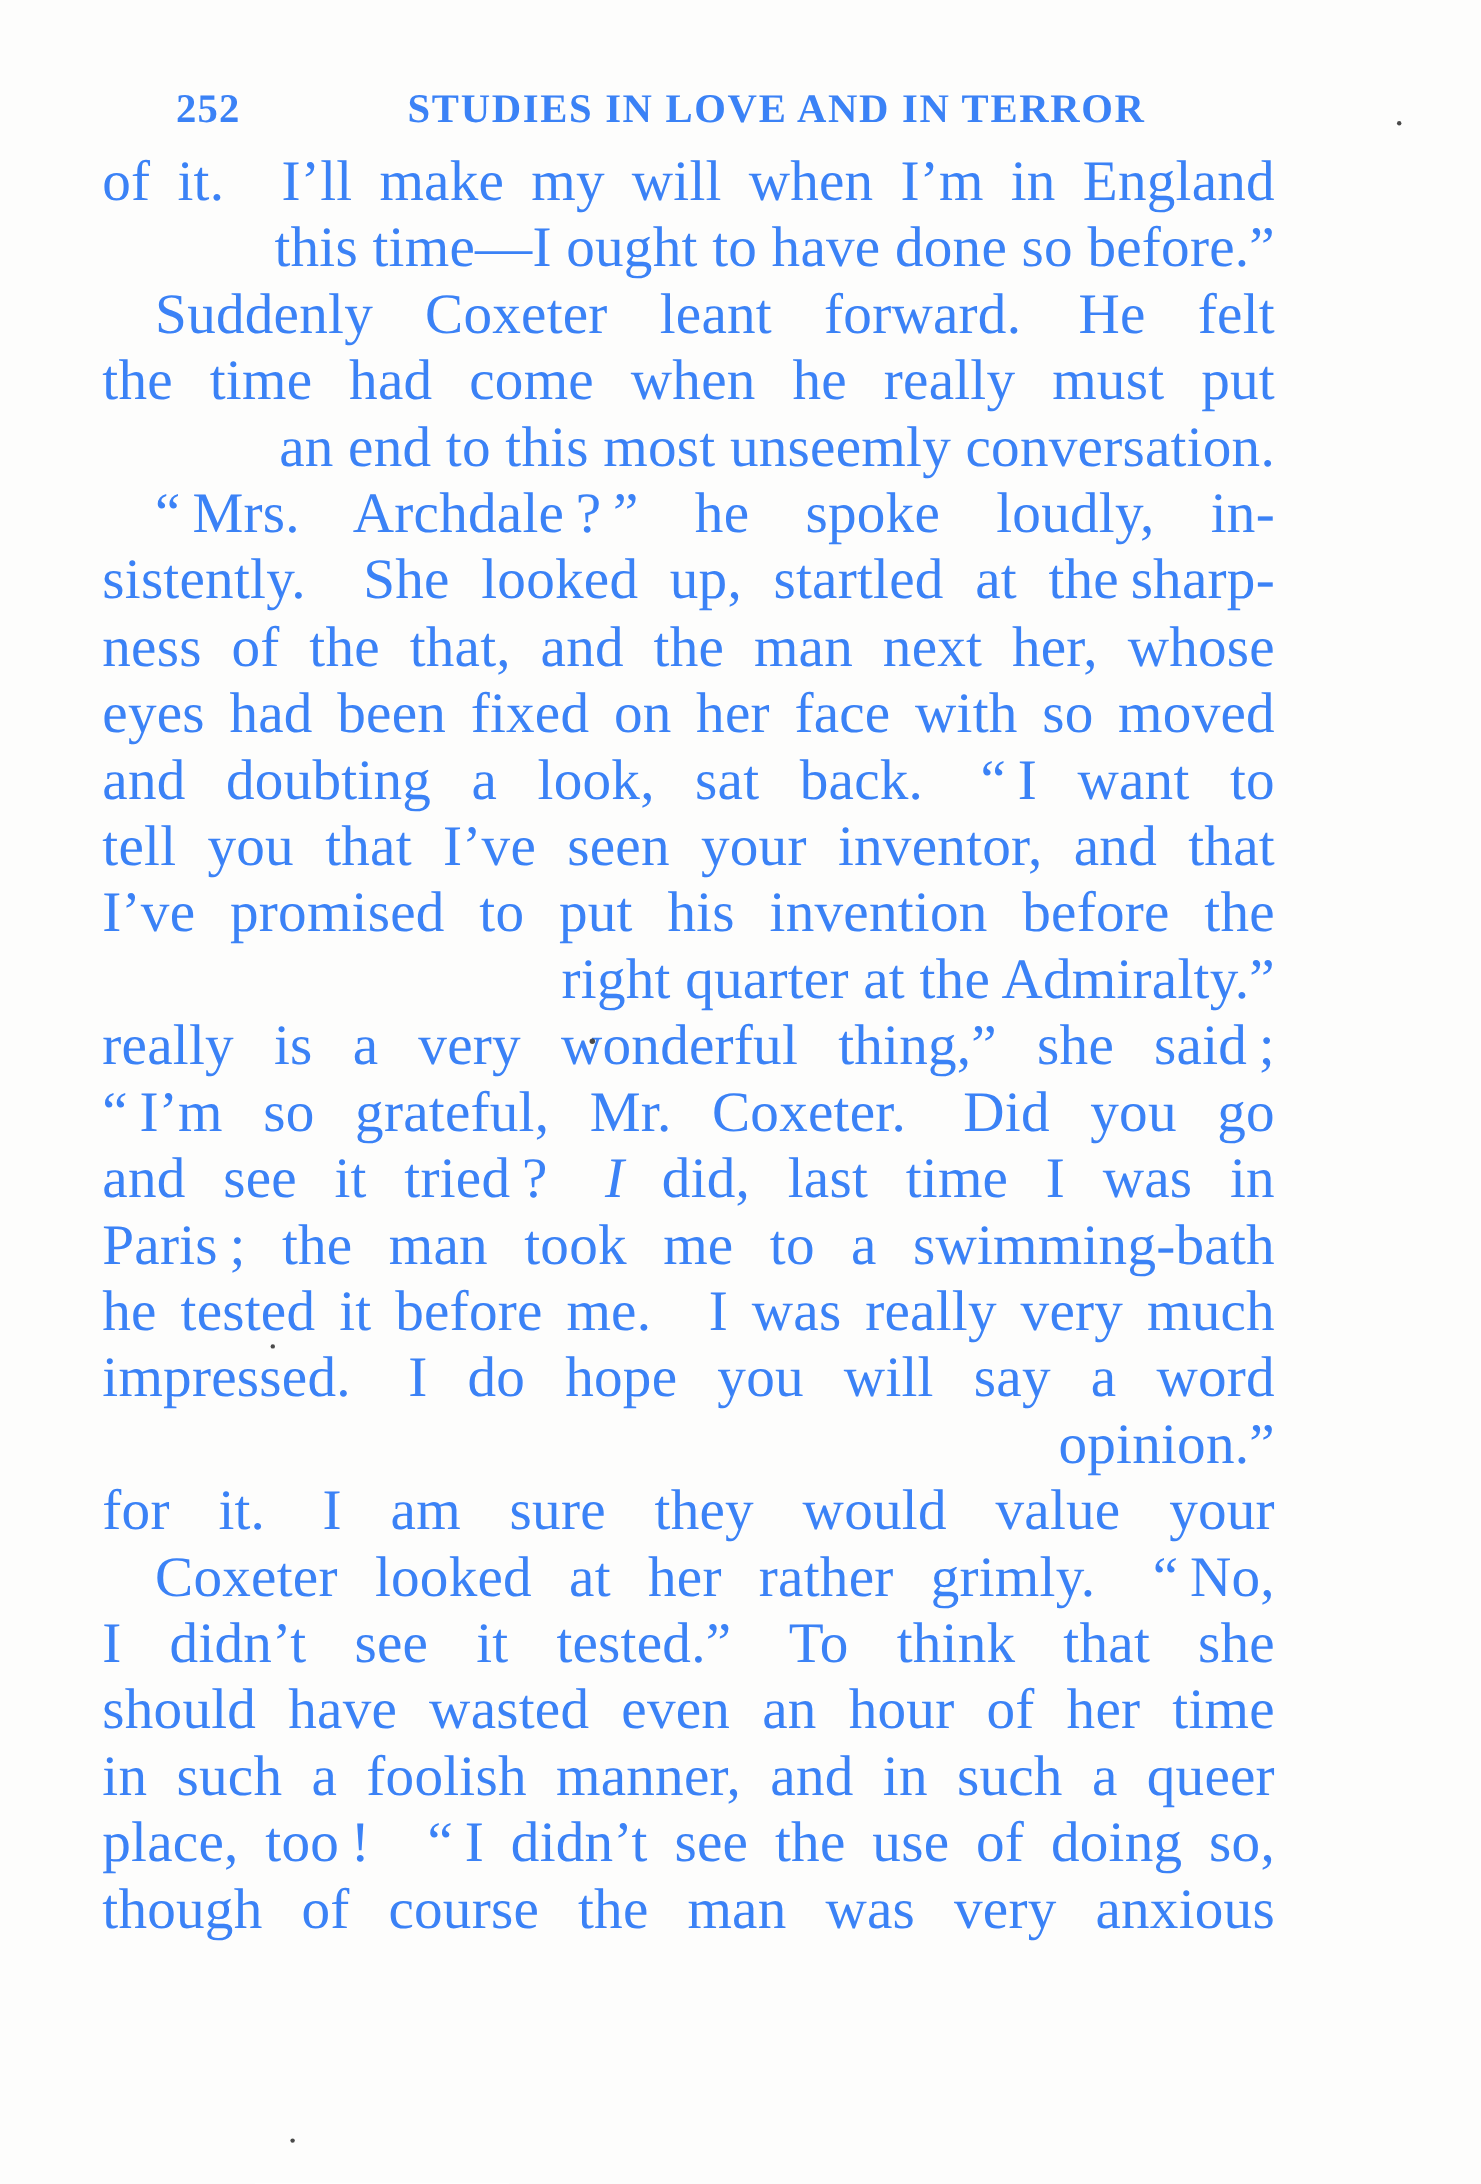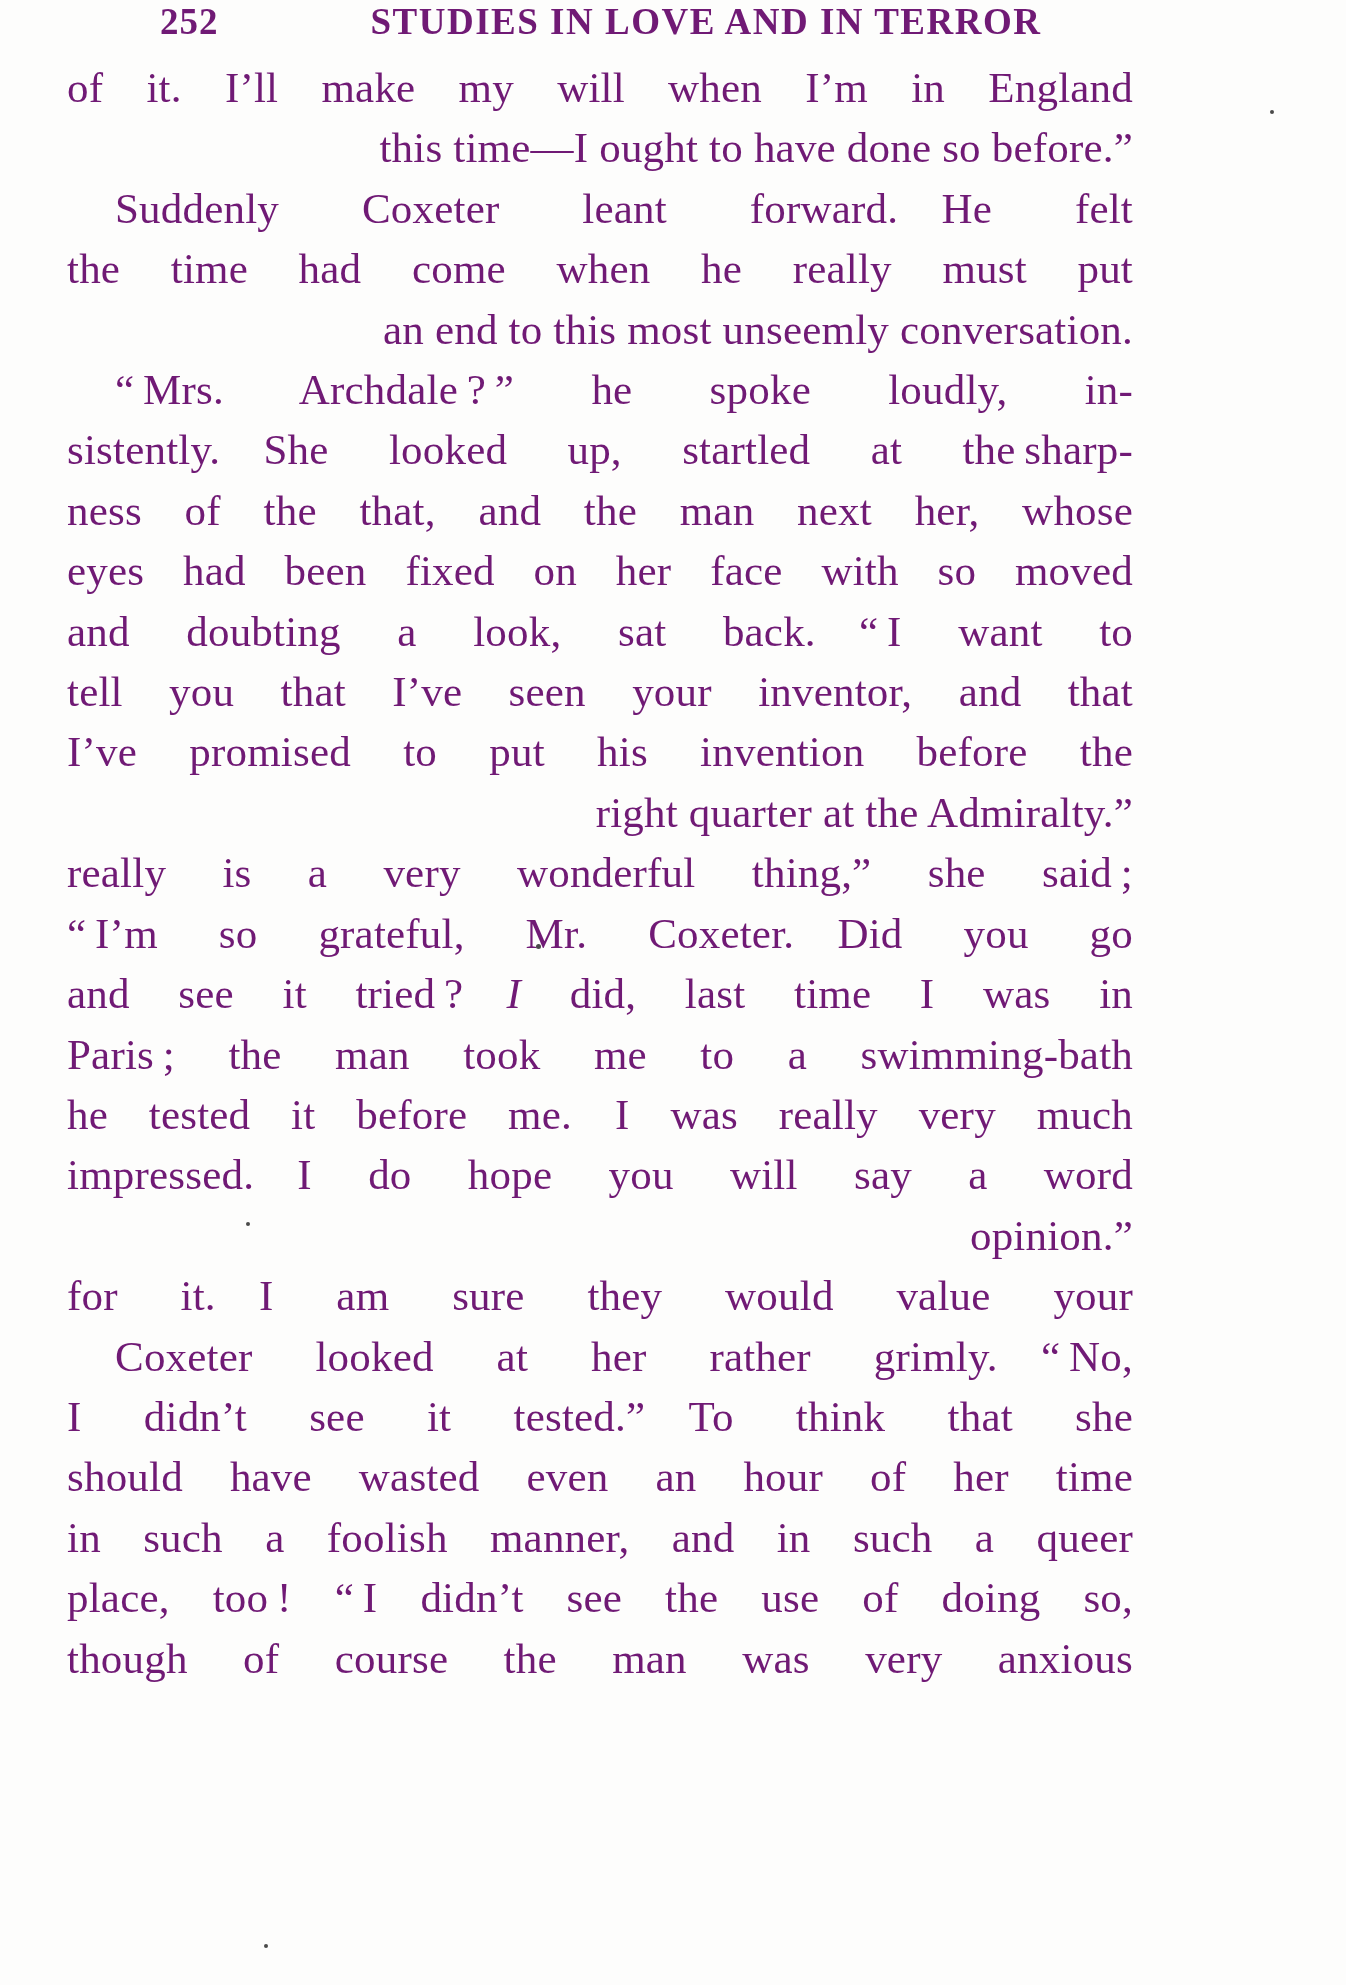--- a/index.html
+++ b/index.html
@@ -5,24 +5,25 @@
   html, body {
     margin: 0;
     padding: 0;
     background: #ffffff;
   }
   .page {
     position: relative;
     width: 1346px;
     height: 1985px;
     background: #fdfdfc;
-    color: #701a75;
+    color: #3b82f6;
     font-family: "Liberation Serif", "DejaVu Serif", serif;
     overflow: hidden;
     box-sizing: border-box;
+    padding-top: 78px;
   }
   .running-head {
     position: relative;
     margin-left: 160px;
     width: 1066px;
     height: 42px;
     text-align: center;
     padding-left: 26px;
     box-sizing: border-box;
     font-weight: bold;
@@ -31,23 +32,23 @@
     white-space: nowrap;
   }
   .page-num {
     position: absolute;
     left: 0;
     top: 0;
     letter-spacing: 1px;
   }
   .text-block {
     margin-top: 16px;
-    margin-left: 67px;
+    margin-left: 93px;
     width: 1066px;
-    font-size: 43px;
+    font-size: 52px;
     line-height: 60.4px;
     letter-spacing: 0.2px;
   }
   .line {
     white-space: normal;
     text-align: right;
   }
   .line.justify {
     text-align: justify;
     text-align-last: justify;

